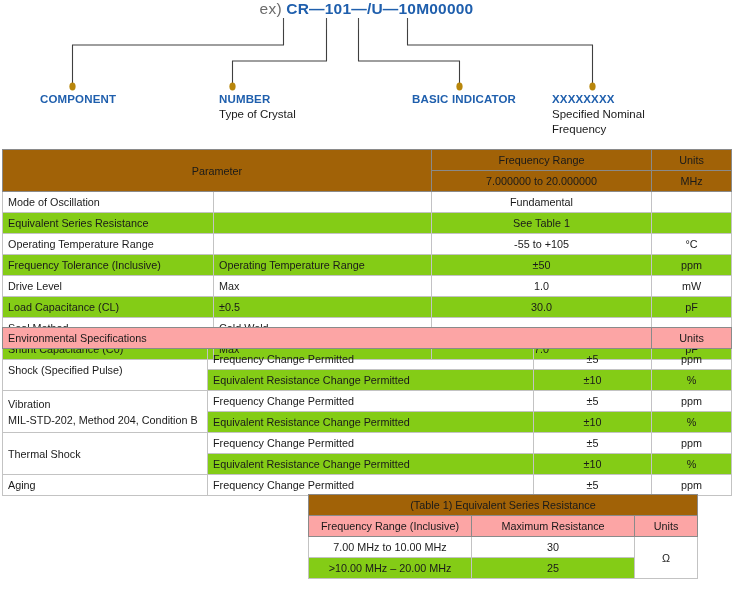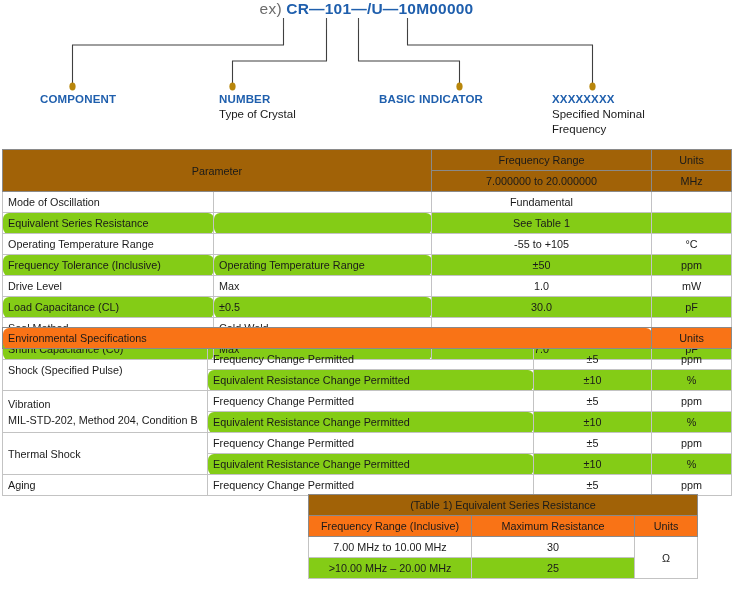--- a/index.html
+++ b/index.html
@@ -86,27 +86,27 @@
     font-weight: normal;
     vertical-align: middle;
   }
   .hdr {
     background: #a16207;
     font-weight: bold;
     text-align: center;
     border-color: #8a8a8a !important;
   }
   .hdr-light {
-    background: #f97316;
+    background: #fca5a5;
     font-weight: bold;
     border-color: #8a8a8a !important;
   }
   .alt { background: #84cc16; }
   .ctr { text-align: center; }
-  .lft { text-align: left; border-radius: 6px; }
+  .lft { text-align: left; }
 
   
   #tbl-parameter {
     position: absolute;
     left: 2px;
     top: 149px;
     width: 729px;
   }
   #tbl-environmental {
     position: absolute;
@@ -157,21 +157,21 @@
   </svg>
 
   <div class="callouts">
     <div class="callout" style="left:40px;">
       <div class="callout-title">COMPONENT</div>
     </div>
     <div class="callout" style="left:219px;">
       <div class="callout-title">NUMBER</div>
       <div class="callout-sub">Type of Crystal</div>
     </div>
-    <div class="callout" style="left:379px;">
+    <div class="callout" style="left:412px;">
       <div class="callout-title">BASIC INDICATOR</div>
     </div>
     <div class="callout" style="left:552px;width:115px;">
       <div class="callout-title">XXXXXXXX</div>
       <div class="callout-sub">Specified Nominal Frequency</div>
     </div>
   </div>
 </div>
 
 <table class="spec" id="tbl-parameter">

